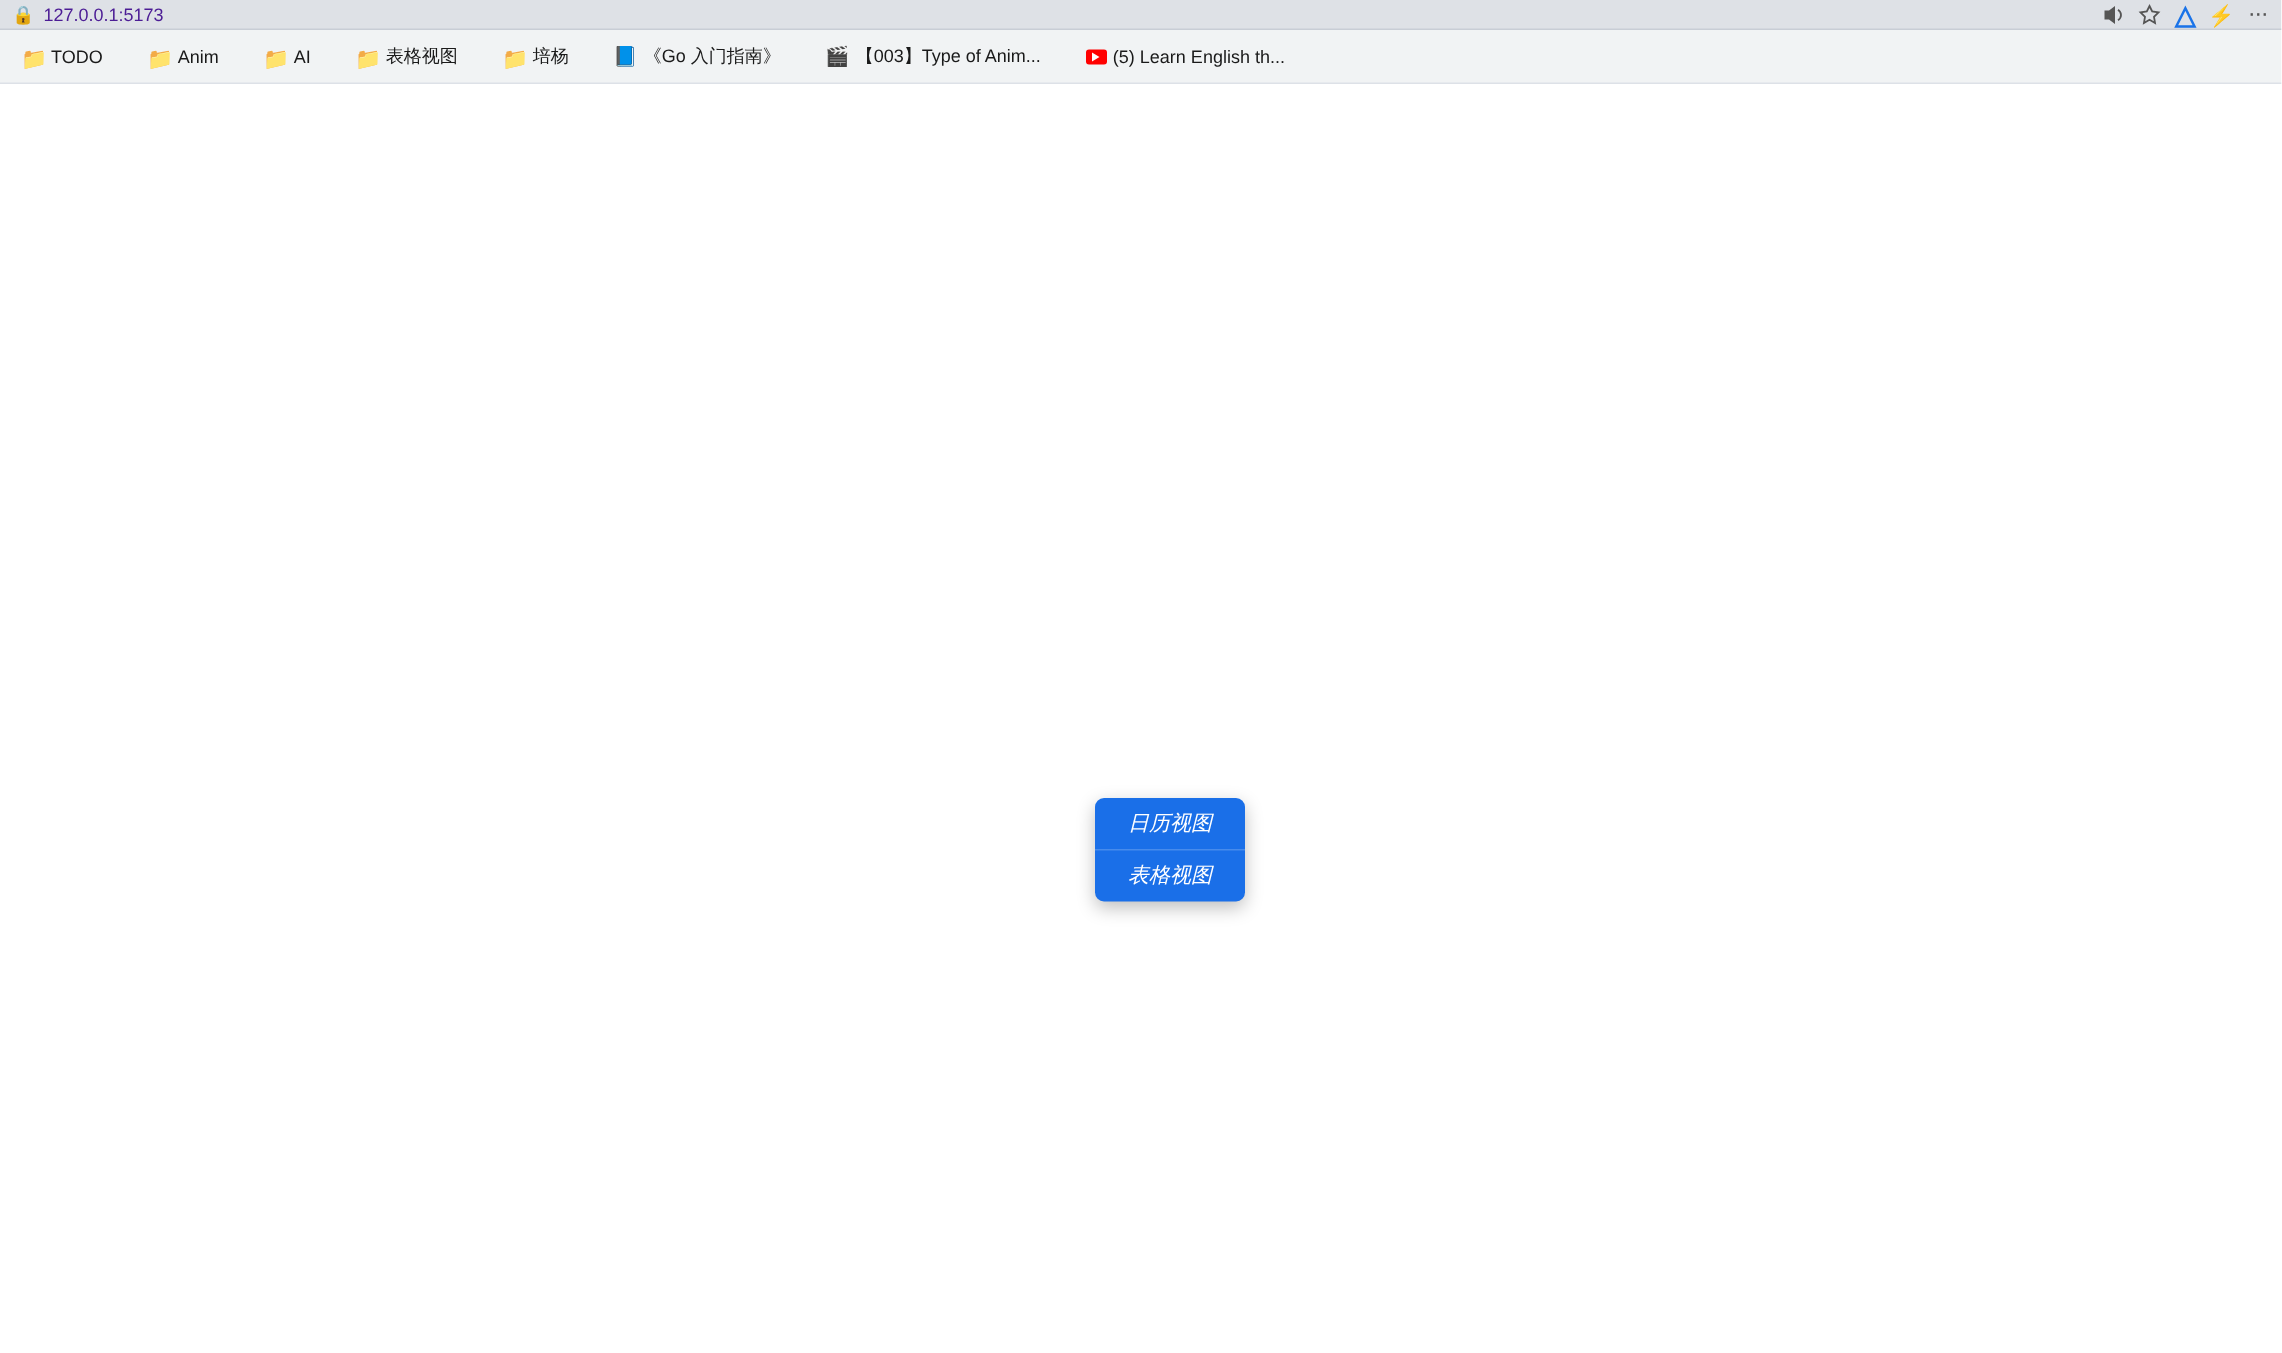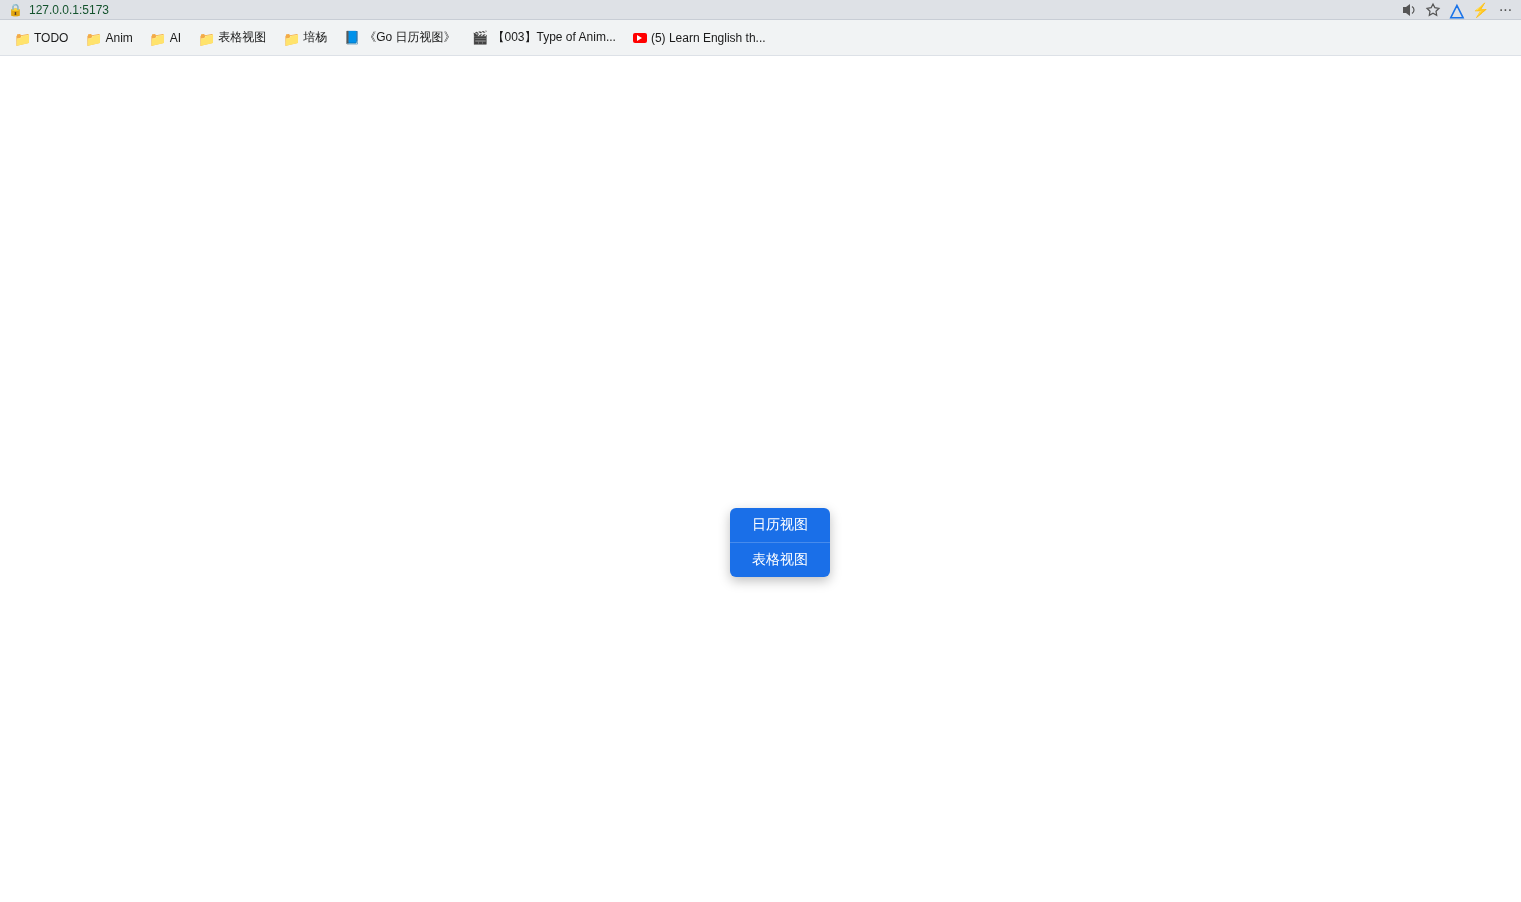--- a/index.html
+++ b/index.html
@@ -30,21 +30,21 @@
     .address-bar {
       display: flex;
       align-items: center;
       gap: 6px;
       font-size: 12px;
       color: #333;
     }
 
     .address-bar .url-text {
       font-size: 12px;
-      color: #14532d;
+      color: #4c1d95;
     }
 
     .browser-top-right {
       margin-left: auto;
       display: flex;
       align-items: center;
       gap: 8px;
     }
 
     .browser-icon {
@@ -60,21 +60,21 @@
 
     
     .bookmarks-bar {
       width: 100%;
       height: 36px;
       background: #f1f3f4;
       border-bottom: 1px solid #dde1e7;
       display: flex;
       align-items: center;
       padding: 0 6px;
-      gap: 1px;
+      gap: 14px;
       overflow: hidden;
     }
 
     .bookmark-item {
       display: flex;
       align-items: center;
       gap: 4px;
       padding: 4px 8px;
       border-radius: 4px;
       cursor: pointer;
@@ -110,26 +110,27 @@
       width: 100%;
       height: calc(902px - 56px);
       background: #ffffff;
       position: relative;
     }
 
     
     .context-popup {
       position: absolute;
       left: 730px;
-      top: 452px;
+      top: 476px;
       background: #1a6fe8;
       border-radius: 6px;
       overflow: hidden;
       box-shadow: 0 4px 12px rgba(0,0,0,0.25);
       min-width: 100px;
+      font-style: italic;
     }
 
     .context-menu-item {
       padding: 8px 20px;
       color: #ffffff;
       font-size: 14px;
       cursor: pointer;
       text-align: center;
       white-space: nowrap;
     }
@@ -212,21 +213,21 @@
     <span>表格视图</span>
   </a>
 
   <a class="bookmark-item">
     <span class="folder-icon"></span>
     <span>培杨</span>
   </a>
 
   <a class="bookmark-item">
     <span class="bookmark-favicon book-favicon">📘</span>
-    <span>《Go 日历视图》</span>
+    <span>《Go 入门指南》</span>
   </a>
 
   <a class="bookmark-item">
     <span class="bookmark-favicon" style="font-size:13px;">🎬</span>
     <span>【003】Type of Anim...</span>
   </a>
 
   <a class="bookmark-item">
     <span class="yt-favicon"></span>
     <span>(5) Learn English th...</span>

